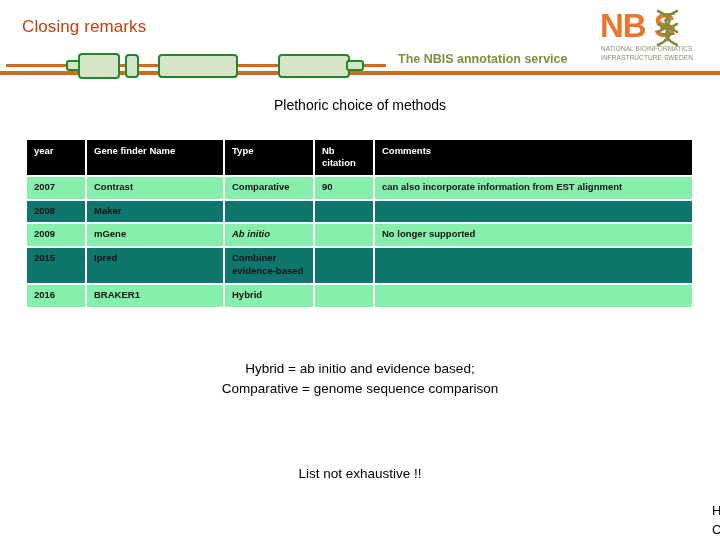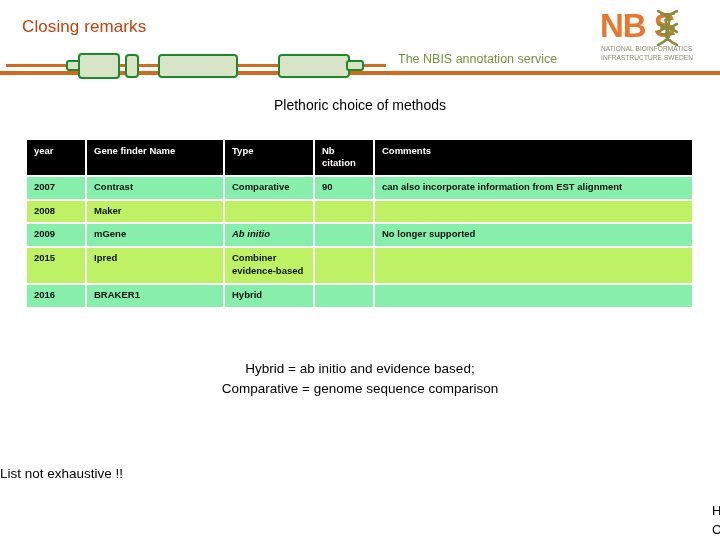--- a/index.html
+++ b/index.html
@@ -25,21 +25,21 @@
     color: #c2410c;
     letter-spacing: 0.1px;
     white-space: nowrap;
   }
 
   #header-subtitle {
     position: absolute;
     left: 398px;
     top: 52px;
     font-size: 12.5px;
-    font-weight: normal;
+    font-weight: bold;
     color: #77933c;
     white-space: nowrap;
   }
 
   #header-rule {
     position: absolute;
     left: 0;
     top: 71px;
     width: 720px;
     height: 4px;
@@ -111,21 +111,21 @@
     line-height: 1.25;
   }
   #methods-table td {
     vertical-align: top;
     text-align: left;
     padding: 4px 6px 5px 7px;
     font-weight: bold;
     line-height: 1.35;
   }
   #methods-table tr.row-odd td { background: #86efac; }
-  #methods-table tr.row-even td { background: #bef264; }
+  #methods-table tr.row-even td { background: #0f766e; }
   #methods-table td.italic-cell { font-style: italic; }
 
   .col-year     { width: 58px; }
   .col-name     { width: 136px; }
   .col-type     { width: 88px; }
   .col-citation { width: 58px; }
   .col-comments { width: auto; }
 
   
   #legend-note {
@@ -136,21 +136,21 @@
     text-align: center;
     font-size: 13.5px;
     color: #000000;
     line-height: 1.45;
   }
   #exhaustive-note {
     position: absolute;
     left: 0;
     top: 466px;
     width: 720px;
-    text-align: left;
+    text-align: center;
     font-size: 13.5px;
     color: #000000;
   }
 
   
   #corner-clip {
     position: absolute;
     left: 712px;
     top: 502px;
     width: 30px;

